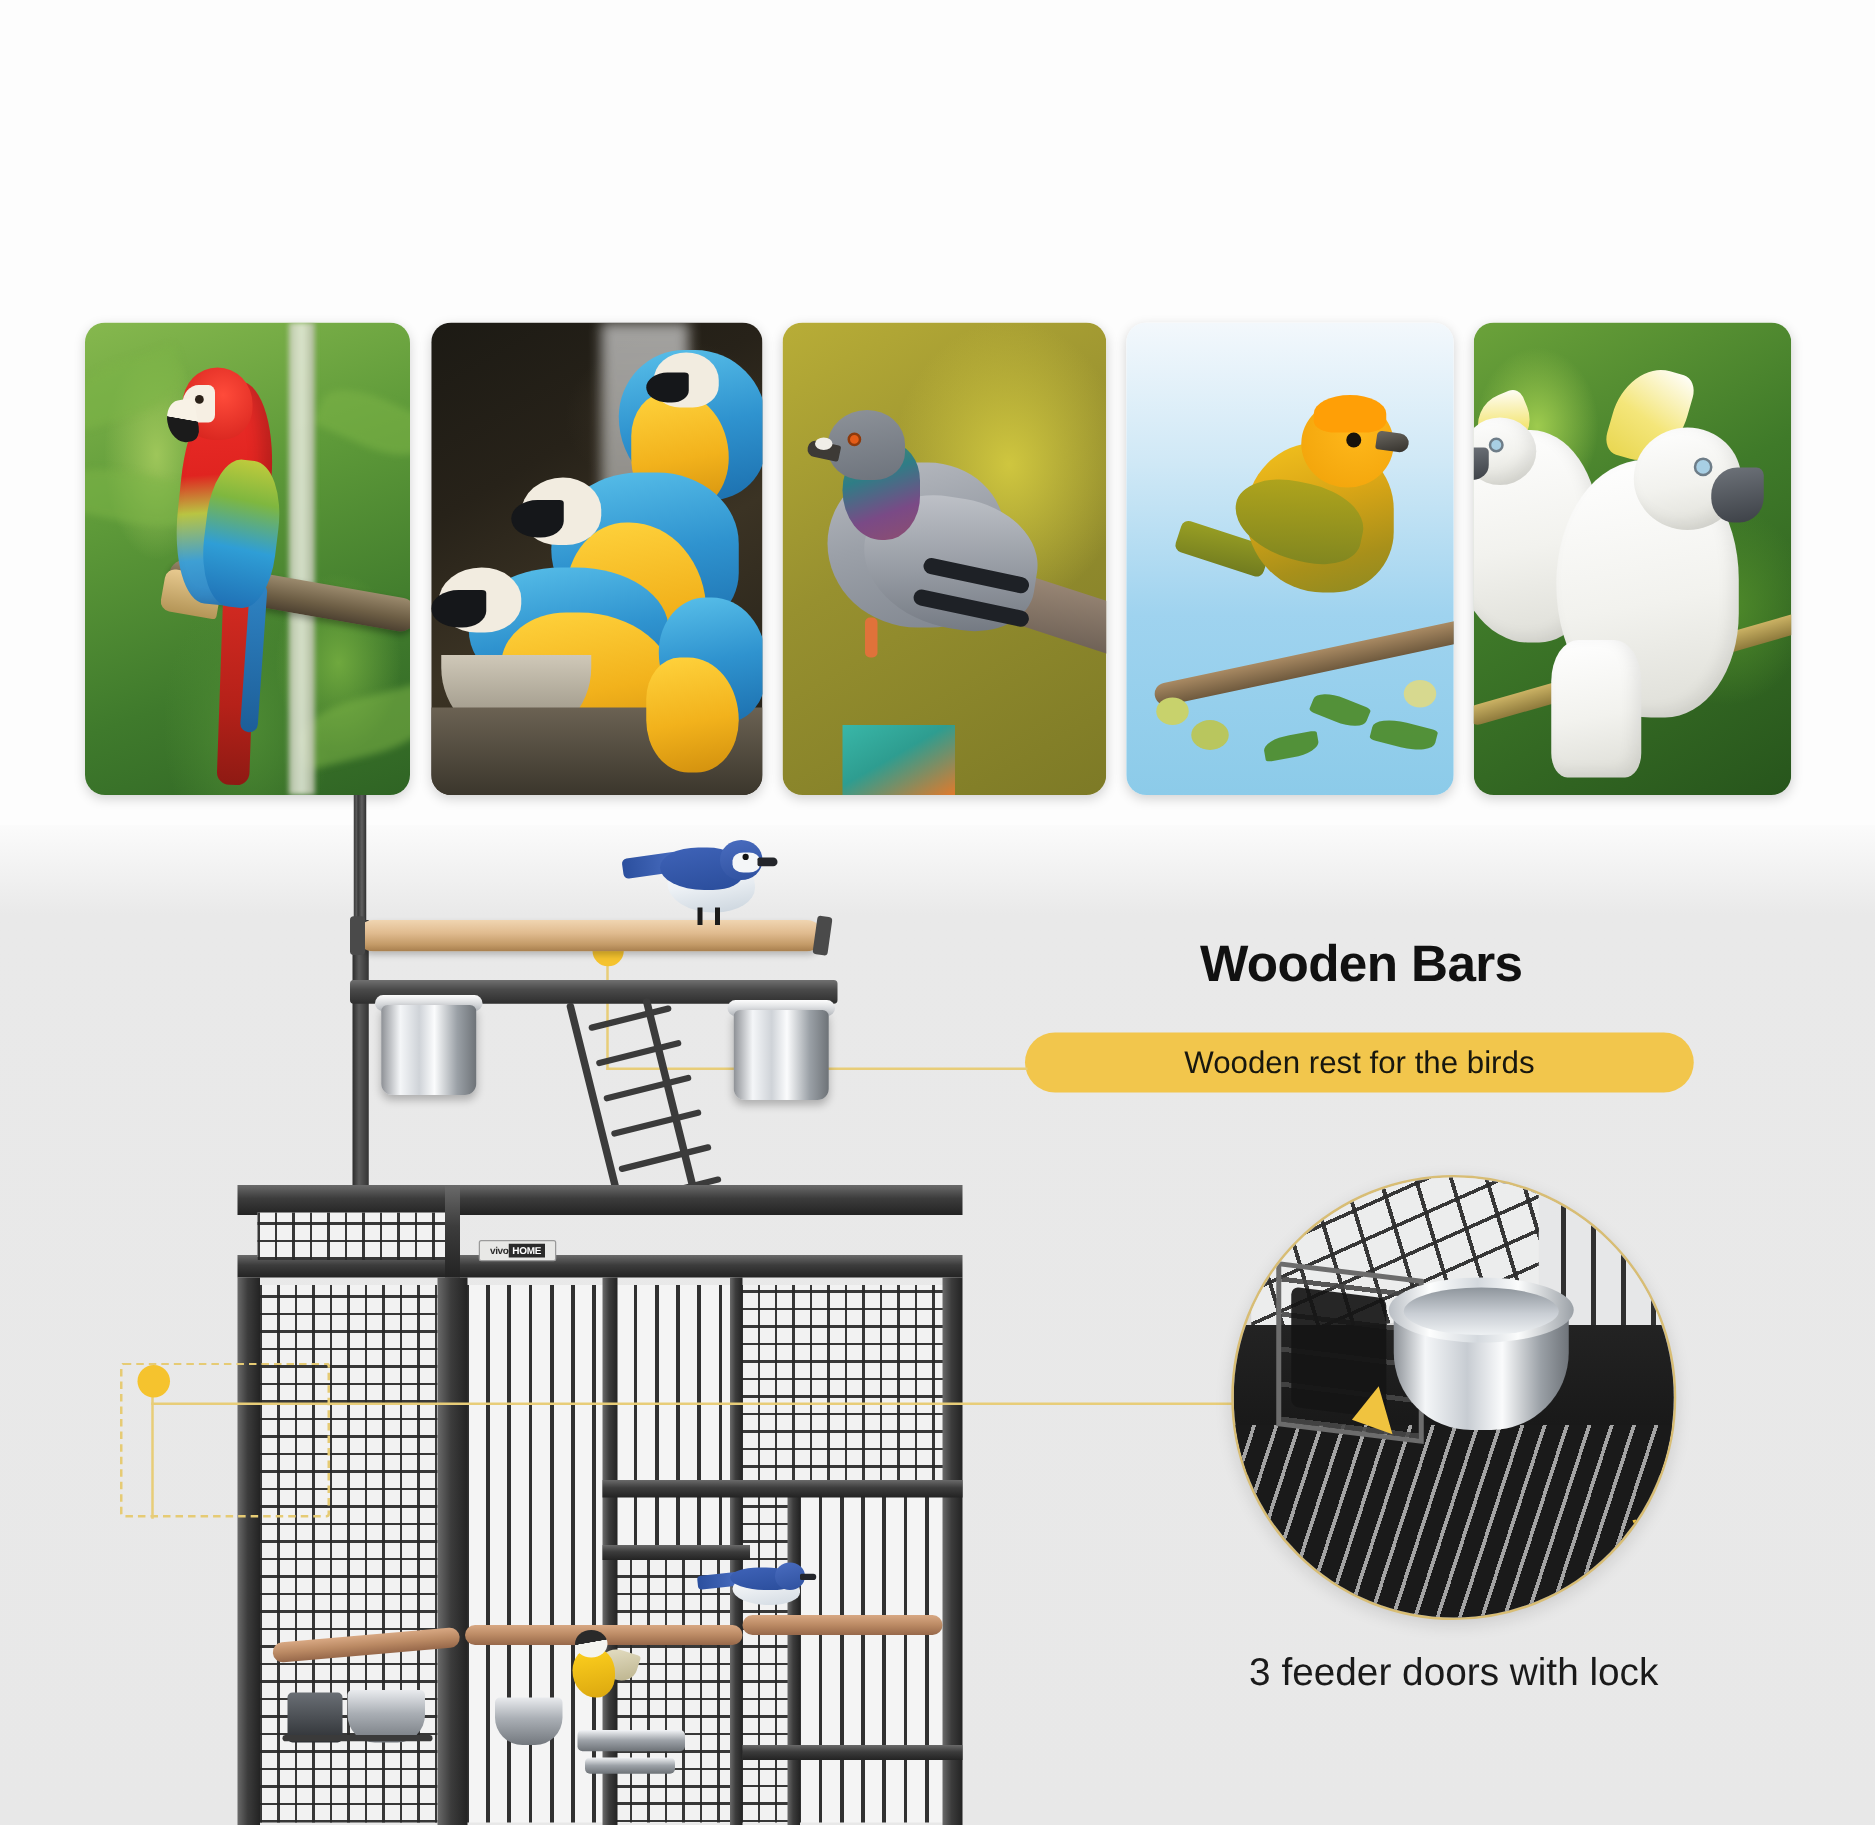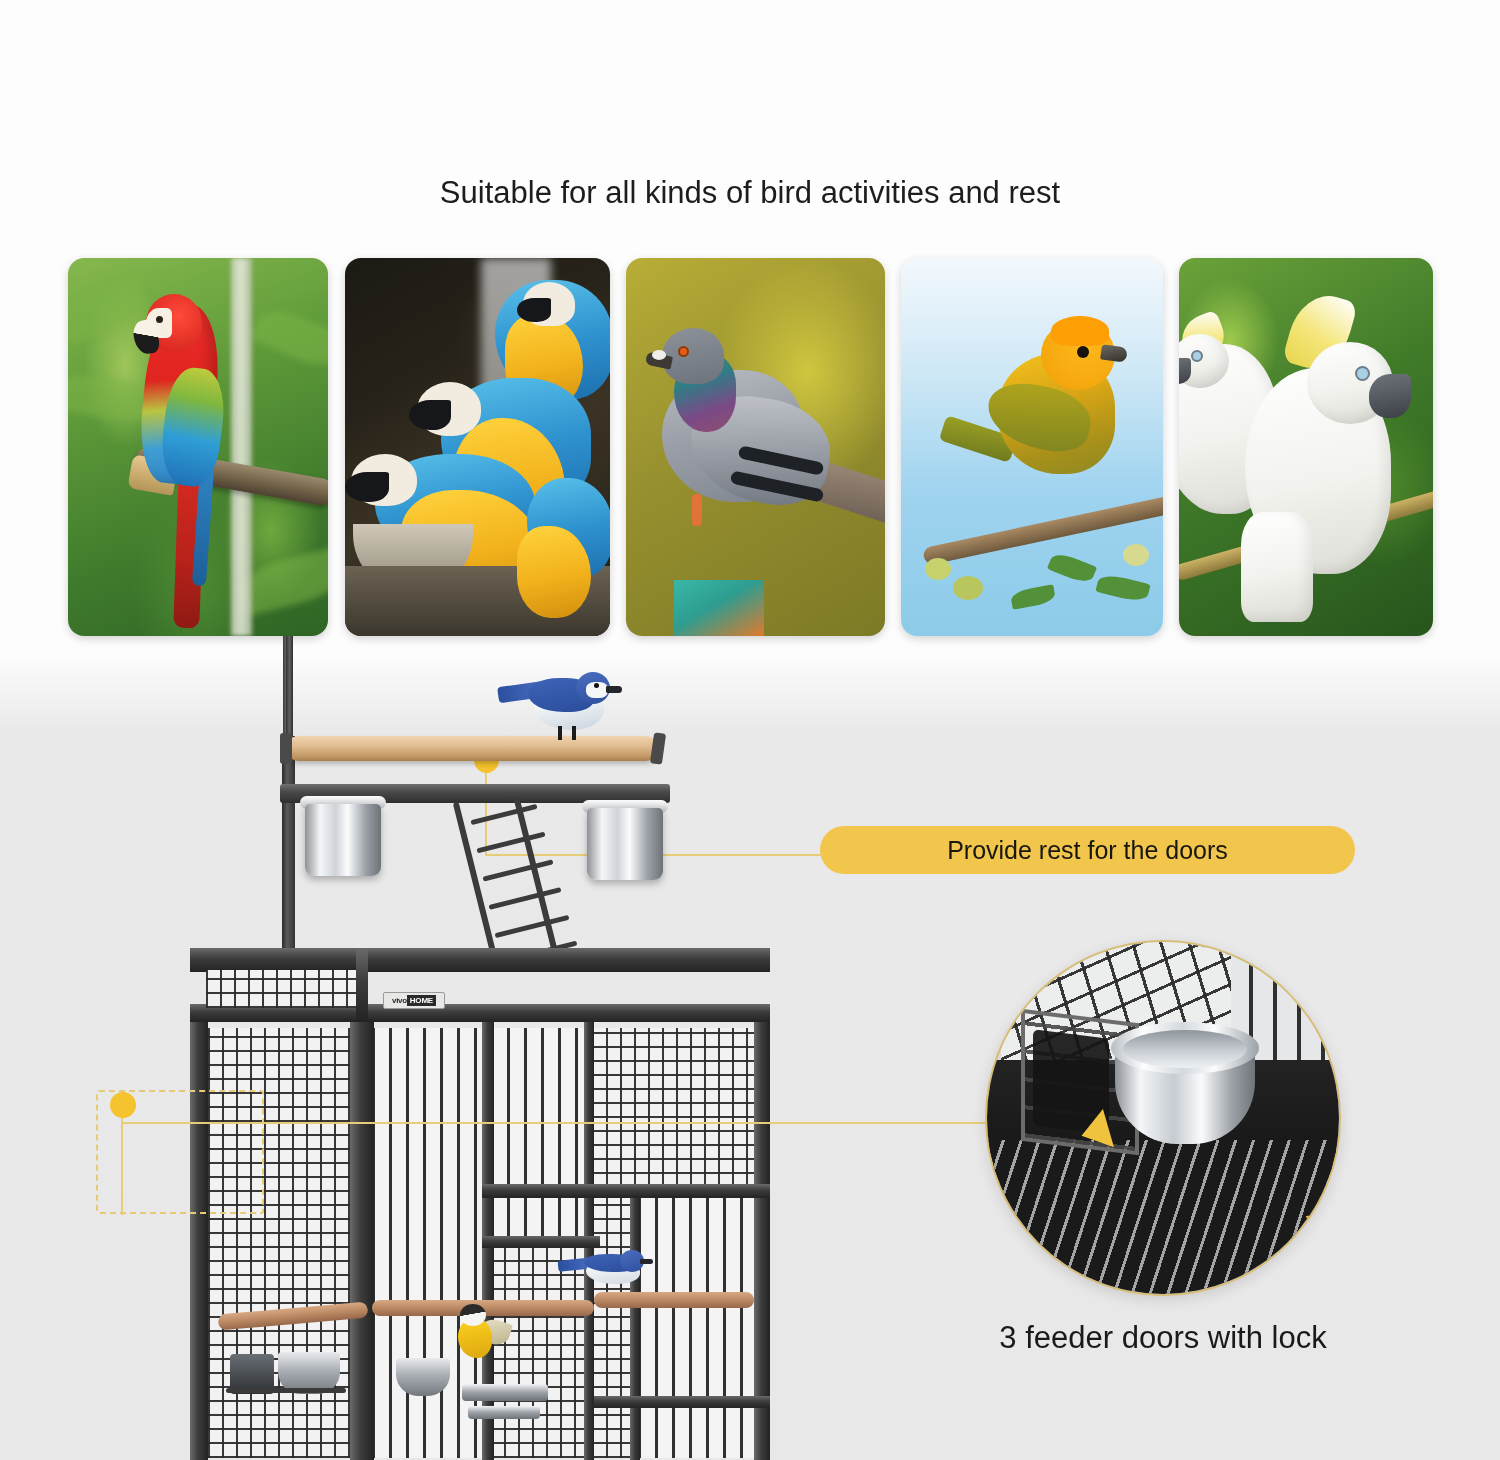--- a/index.html
+++ b/index.html
@@ -325,21 +325,20 @@
              font-size:31px; color:#1a1a1a; }
 </style>
 </head>
 <body>
 
 <div id="stage">
 
   <div class="bg-top"></div>
   <div class="bg-bottom"></div>
 
-  <div class="subtitle">Suitable for all kinds of bird activities and rest</div>
 
   <div class="strip">
 
     <div class="card c1">
       <div class="scene">
         <div class="leafA" style="left:-10px;top:30px;width:90px;height:44px;transform:rotate(-18deg)"></div>
         <div class="leafA" style="left:-18px;top:120px;width:110px;height:40px;transform:rotate(12deg)"></div>
         <div class="leafA" style="left:186px;top:60px;width:90px;height:40px;transform:rotate(24deg)"></div>
         <div class="leafA" style="left:170px;top:300px;width:110px;height:46px;transform:rotate(-14deg)"></div>
         <div class="trunk1"></div>
@@ -427,21 +426,22 @@
         <div class="ck-body" style="left:128px;top:84px;width:86px;height:82px;border-radius:50%"></div>
         <div class="ck-beak" style="left:190px;top:116px;width:42px;height:44px"></div>
         <div class="ck-eye" style="left:176px;top:108px;width:15px;height:15px"></div>
         <div class="ck-body" style="left:62px;top:254px;width:72px;height:110px;border-radius:30% 30% 18% 18%"></div>
       </div>
     </div>
   </div>
 
   <div class="droprod"></div>
 
-  <div class="wb-pill">Provide rest for the doors</div>
+  <div class="wb-title">Wooden Bars</div>
+  <div class="wb-pill">Wooden rest for the birds</div>
   <div class="wb-leader"></div>
   <div class="wb-vline"></div>
   <div class="wb-dot"></div>
 
   <div class="cage">
 
     <div class="playtop">
       <div class="post-l-up"></div>
       <div class="post-l"></div>
       <div class="perch"></div>

